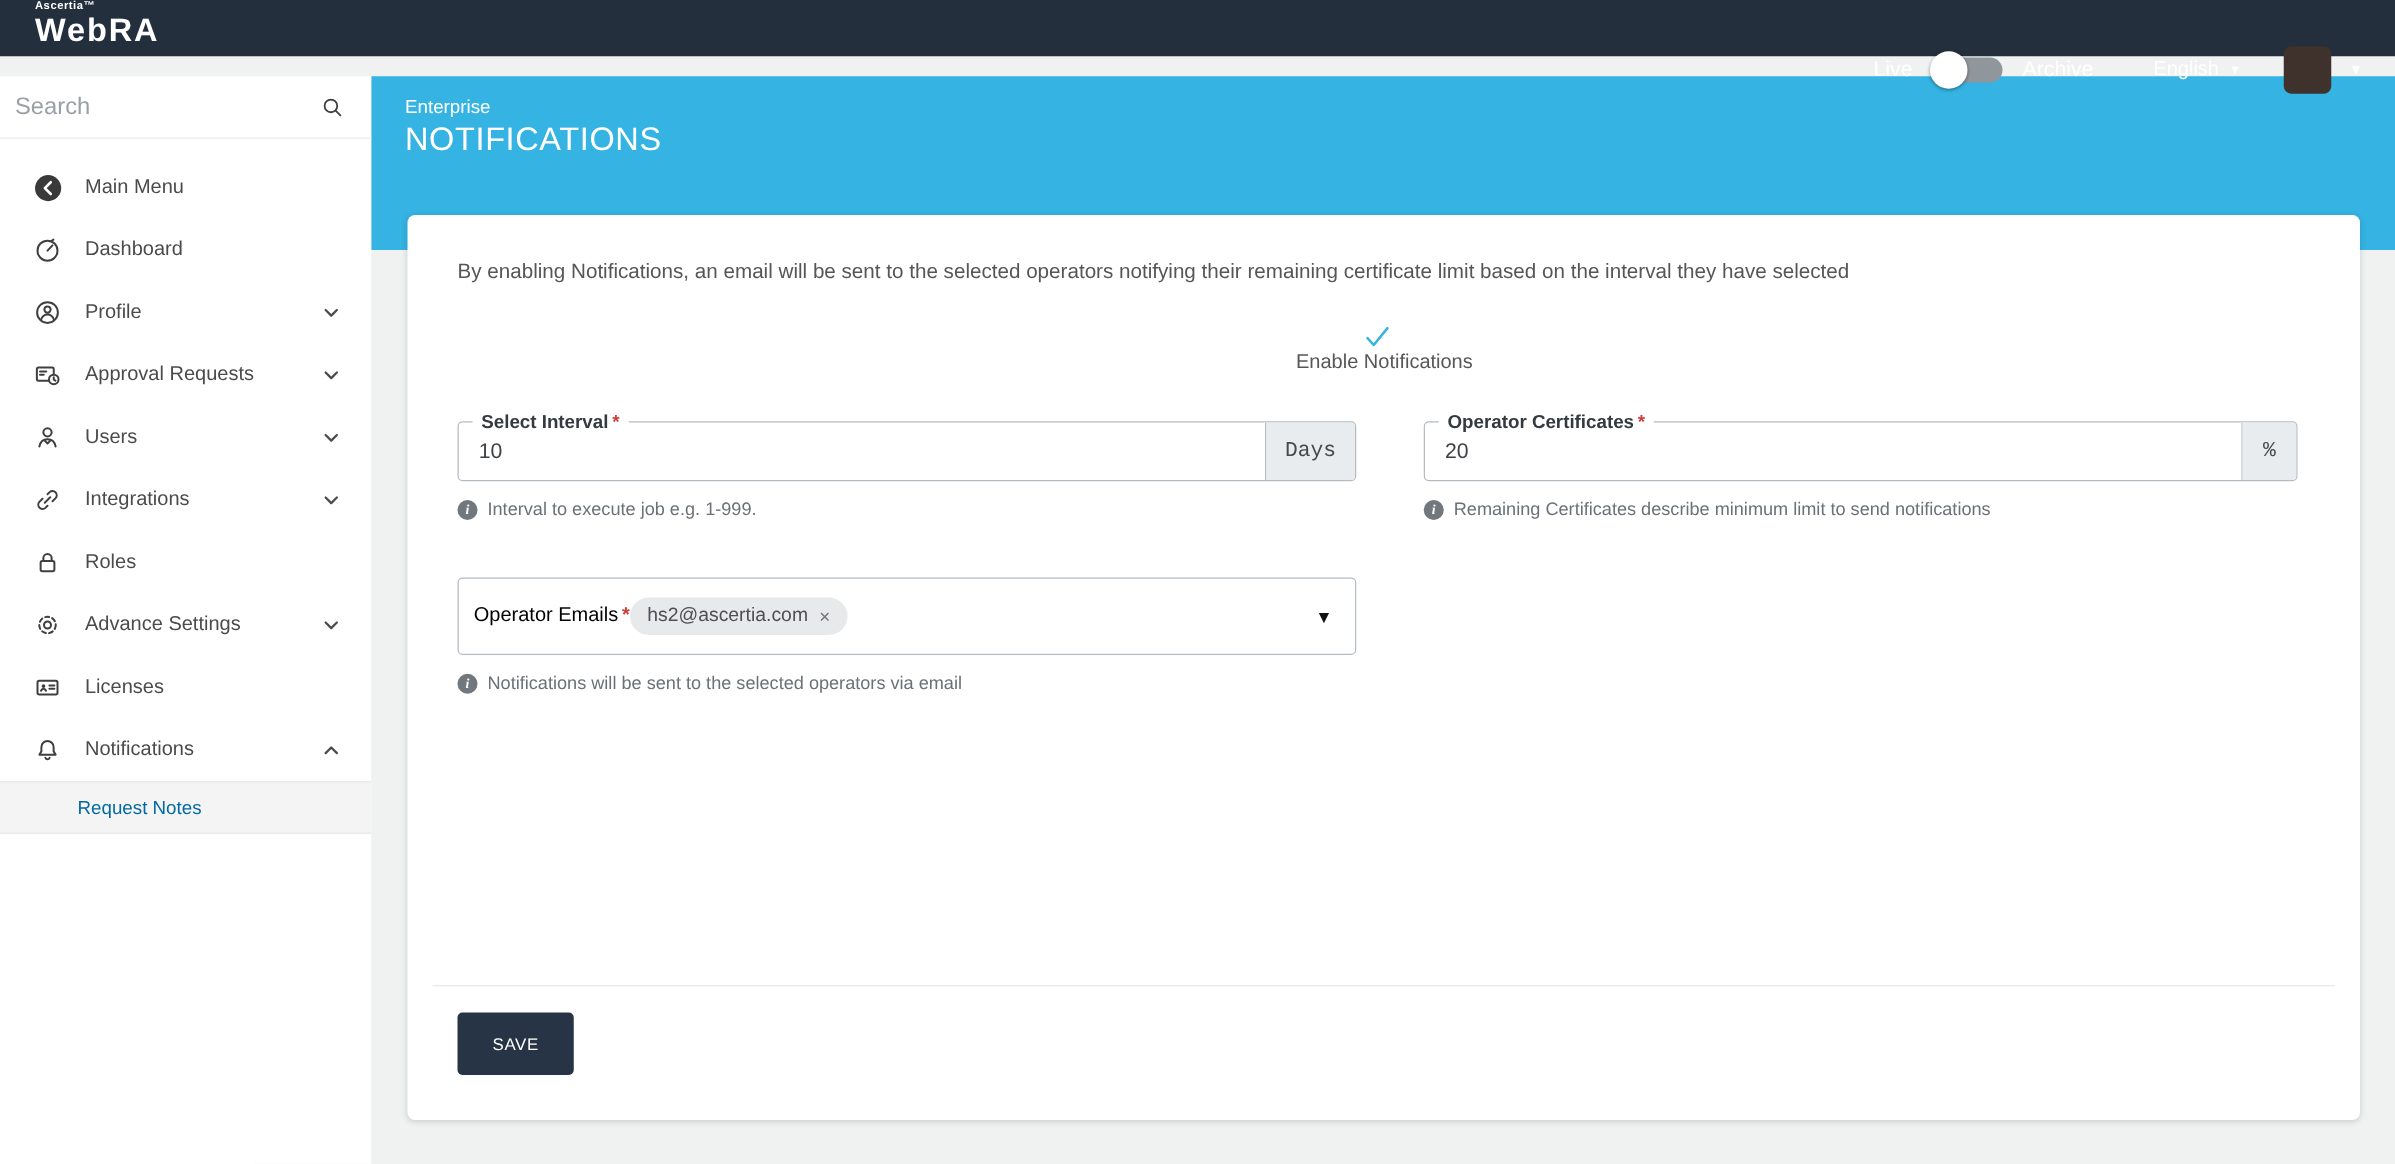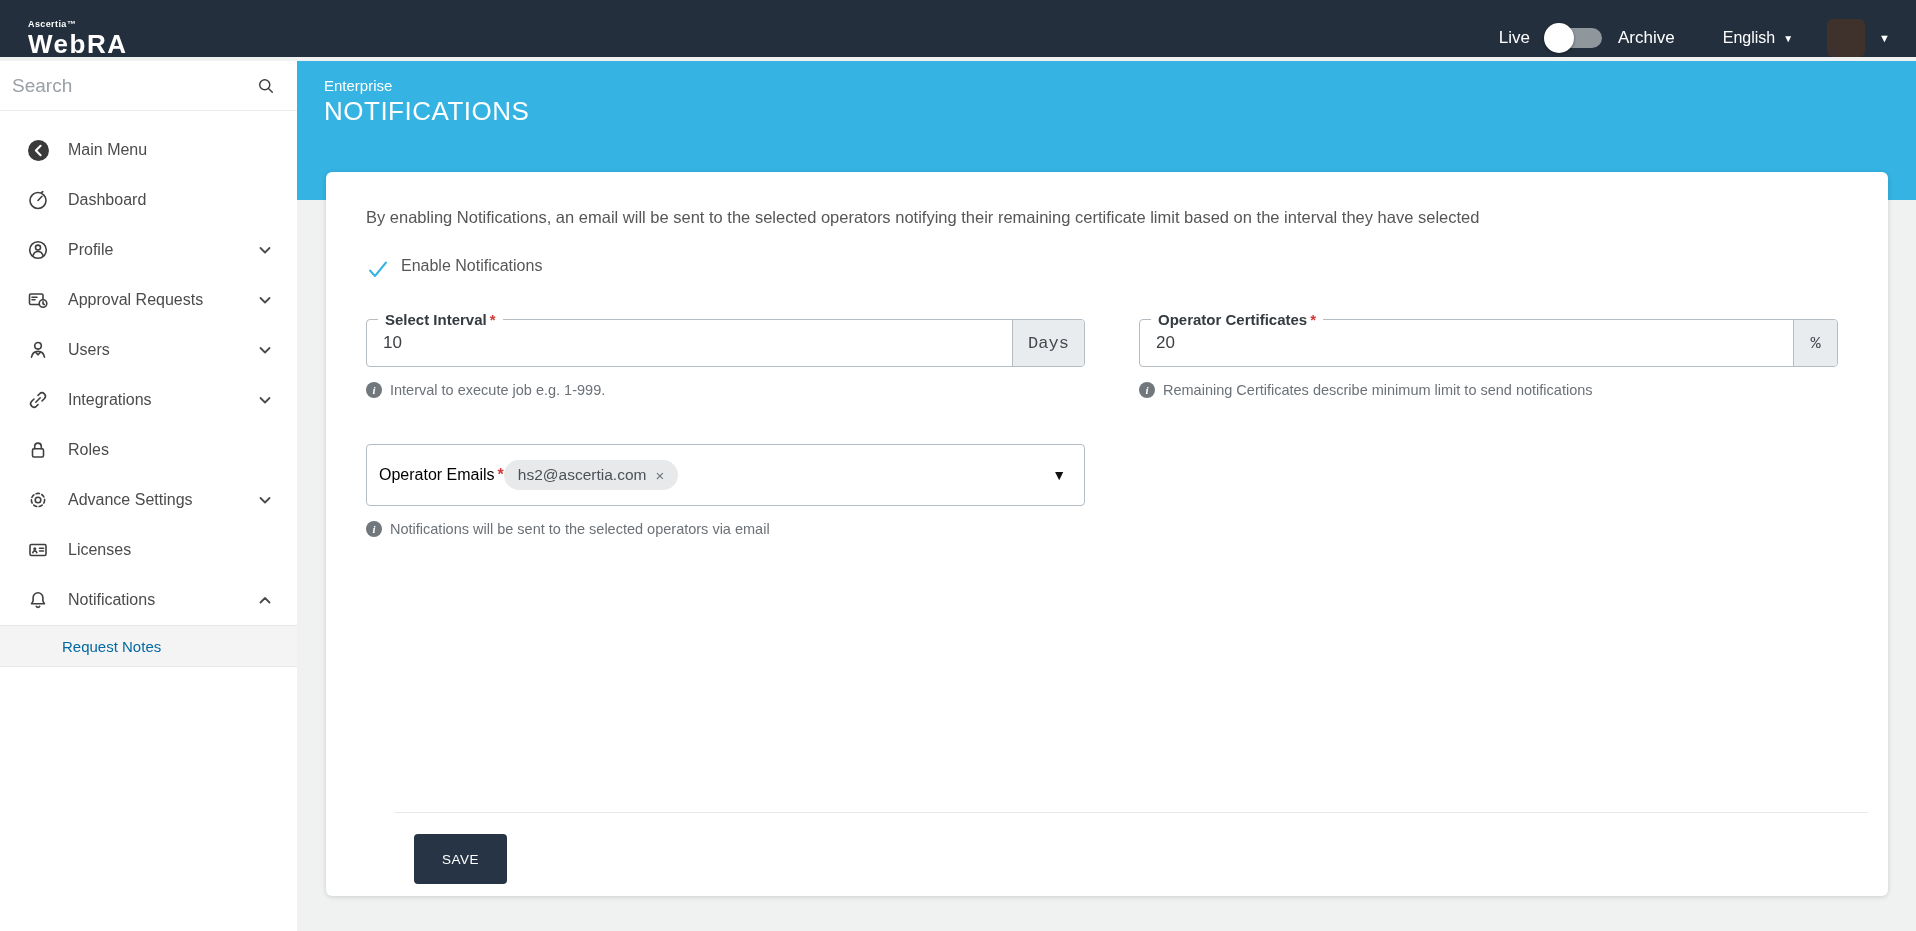--- a/index.html
+++ b/index.html
@@ -1,21 +1,21 @@
 <!DOCTYPE html>
 <html><head>
 <meta charset="utf-8">
 <style>
   * { margin:0; padding:0; box-sizing:border-box; }
   html,body { width:1916px; height:931px; overflow:hidden;
     font-family:"Liberation Sans","DejaVu Sans",sans-serif; background:#f0f1f1; }
 
   
-  .topbar { position:absolute; left:0; top:0; width:1916px; height:57px;
-    background:#232f3d; display:flex; align-items:flex-end; z-index:30; }
+  .topbar { position:absolute; left:0; top:0; width:1916px; height:45px;
+    background:#232f3d; display:flex; align-items:flex-start; z-index:30;flex-direction:column; }
   .brand { margin-left:28px; color:#fff; line-height:1; cursor:pointer; }
   .brand-small { font-size:9px; font-weight:bold; letter-spacing:.4px; display:block; margin-bottom:2px; }
   .brand-large { font-size:26px; font-weight:600; letter-spacing:1.5px; }
   .topbar-right { margin-left:auto; display:flex; align-items:center; margin-right:26px; color:#fff; }
   .live-label, .archive-label { font-size:17px; }
   .toggle { width:56px; height:20px; background:#8f969c; border-radius:10px; margin:0 16px; position:relative; cursor:pointer; }
   .toggle-knob { position:absolute; left:-2px; top:-5px; width:30px; height:30px; background:#fff; border-radius:50%; box-shadow:0 1px 3px rgba(0,0,0,.4); }
   .lang { margin-left:48px; font-size:16px; display:flex; align-items:center; cursor:pointer; }
   .caret { font-size:10px; margin-left:8px; }
   .avatar-wrap { margin-left:34px; display:flex; align-items:center; cursor:pointer; }
@@ -40,21 +40,21 @@
   
   .banner { position:absolute; left:297px; top:61px; right:0; height:139px; background:#35b3e2; z-index:1; }
   .banner-text { padding:16px 0 0 27px; color:#fff; }
   .banner-sub { font-size:15px; }
   .banner-title { font-size:26px; letter-spacing:.5px; margin-top:2px; }
 
   .card { position:absolute; left:326px; top:172px; width:1562px; height:724px;
     background:#fff; border-radius:6px; box-shadow:0 1px 5px rgba(0,0,0,.15); z-index:5;
     padding:36px 50px 0 40px; }
   .intro { font-size:16.5px; color:#565656; }
-  .enable-row { margin-top:30px; display:flex; align-items:flex-start; cursor:pointer; }
+  .enable-row { margin-top:30px; display:flex; align-items:center; cursor:pointer;flex-direction:column; }
   .enable-row .lbl { font-size:16px; color:#575757; margin-left:11px; }
 
   .fields-row { margin-top:38px; display:flex; }
   .col-left { width:719px; }
   .col-right { flex:1; margin-left:54px; }
 
   .ofield { position:relative; border:1px solid #b5bcc2; border-radius:4px; height:48px; display:flex; align-items:stretch; background:#fff; }
   .ofield .flabel { position:absolute; top:-10px; left:11px; background:#fff; padding:0 7px;
     font-size:15px; font-weight:bold; color:#343a40; line-height:1.3; white-space:nowrap; }
   .req { color:#cf3b36; margin-left:3px; font-weight:bold; }
@@ -69,21 +69,21 @@
   .info-ico { width:16px; height:16px; border-radius:50%; background:#70777d; color:#fff;
     font-size:11px; font-weight:bold; display:inline-flex; align-items:center; justify-content:center;
     margin-right:8px; flex:none; font-family:"Liberation Serif",serif; font-style:italic; }
 
   .op-block { margin-top:46px; width:719px; }
   .op-field { position:relative; border:1px solid #b5bcc2; border-radius:4px; height:62px; display:flex; align-items:center; padding:0 18px 0 12px; cursor:pointer; }
   .chip { background:#e7e9ea; border-radius:16px; padding:6px 14px; font-size:15.5px; color:#4c5157; display:flex; align-items:center; }
   .chip-x { margin-left:9px; color:#6d7277; font-size:15px; cursor:pointer; }
   .dd-caret { margin-left:auto; font-size:14px; color:#111; }
 
-  .card-footer { position:absolute; left:0; right:0; bottom:0; height:84px;padding-left:48px; }
+  .card-footer { position:absolute; left:0; right:0; bottom:0; height:108px; }
   .footer-divider { border-top:1px solid #e9e9e9; margin:0 20px; }
   .save-btn { margin:21px 0 0 40px; background:#263445; color:#fff; border:none; border-radius:4px;
     padding:0 28px; height:50px; font-size:13.5px; letter-spacing:.5px; cursor:pointer;
     font-family:"Liberation Sans","DejaVu Sans",sans-serif; }
 
   svg.icon { stroke:#3f3f3f; fill:none; stroke-width:1.6; stroke-linecap:round; stroke-linejoin:round; }
   svg.chev-svg { stroke:#4b4b4b; fill:none; stroke-width:1.8; stroke-linecap:round; stroke-linejoin:round; }
 </style>
 </head>
 <body>

